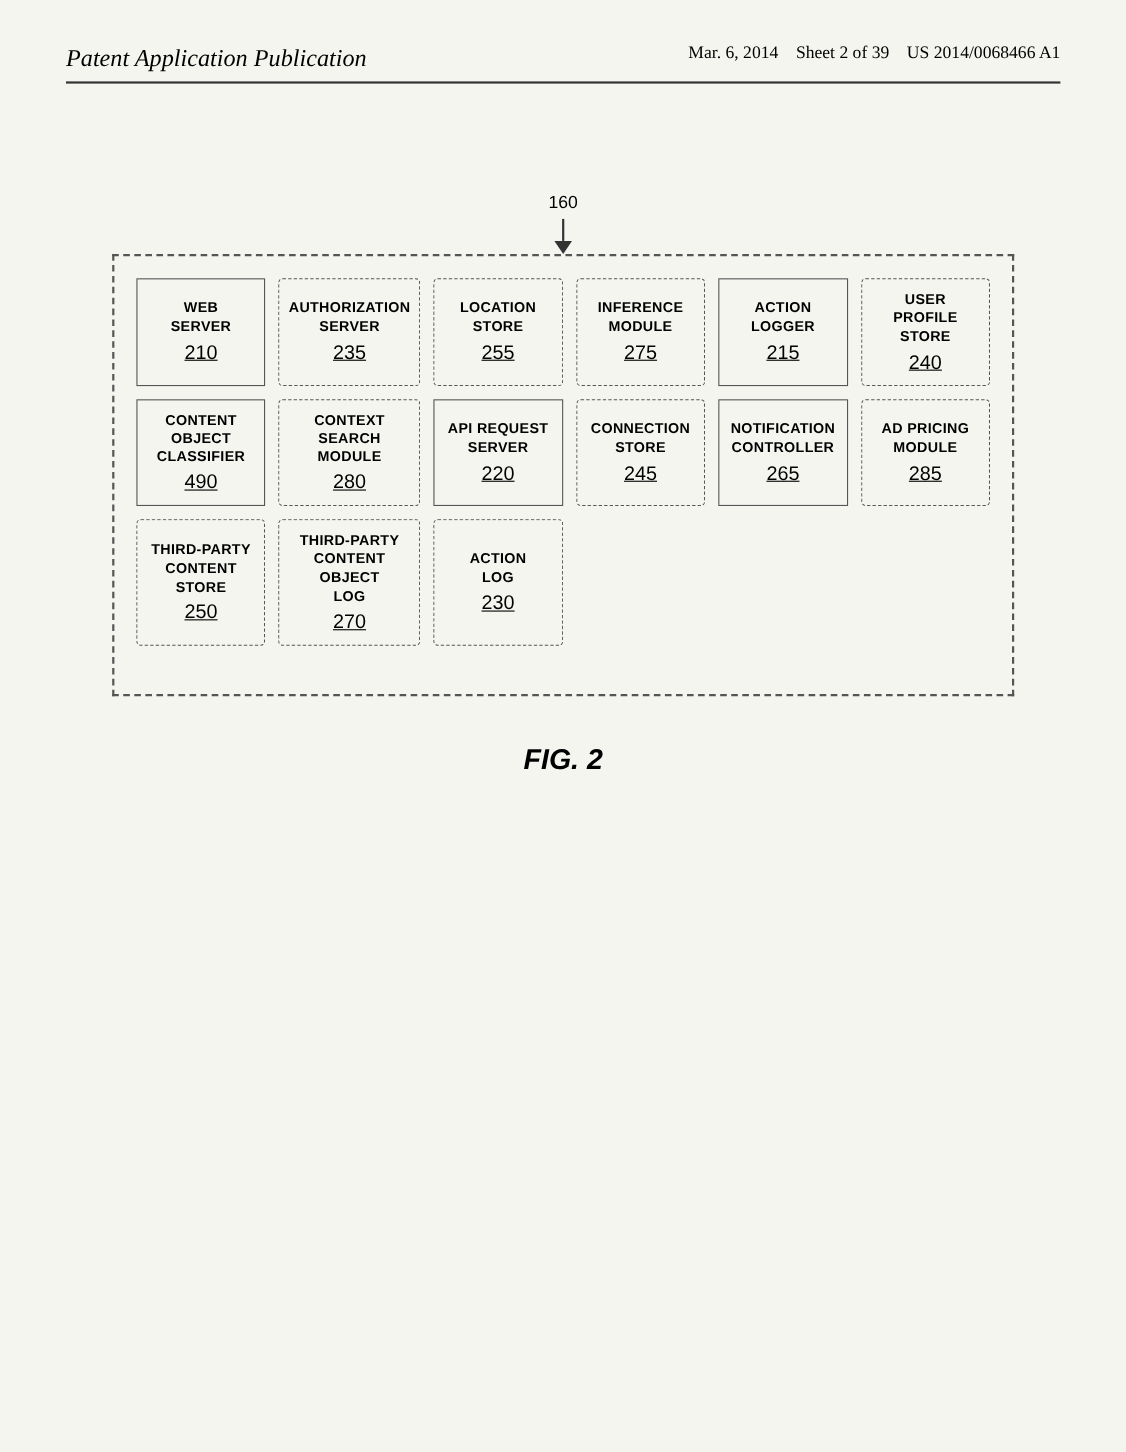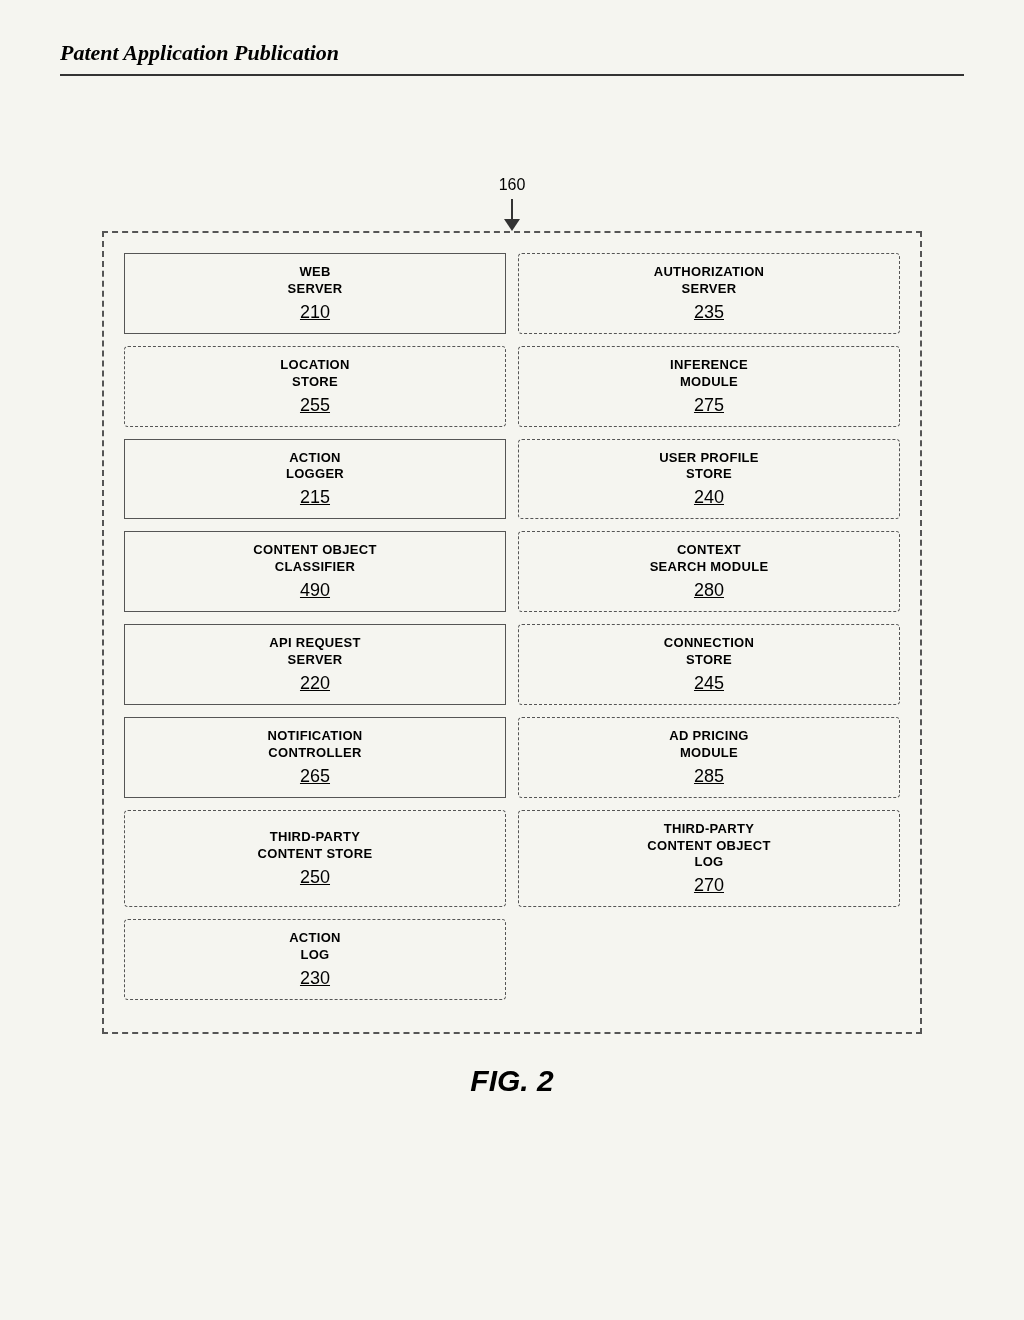--- a/index.html
+++ b/index.html
@@ -29,21 +29,21 @@
       display: flex;
       justify-content: space-between;
       align-items: flex-start;
       margin-bottom: 20px;
       border-bottom: 2px solid #333;
       padding-bottom: 8px;
     }
 
     .header-title {
       font-size: 22px;
-      font-weight: bold;
+      font-weight: normal;
       font-style: italic;
     }
 
     .header-meta {
       font-size: 16px;
       text-align: right;
     }
 
     .diagram-area {
       display: flex;
@@ -76,21 +76,21 @@
 
     .outer-box {
       border: 2px dashed #555;
       padding: 20px;
       width: 820px;
       position: relative;
     }
 
     .grid-container {
       display: grid;
-      grid-template-columns: repeat(2, 1fr);
+      grid-template-columns: repeat(6, 1fr);
       grid-template-rows: auto auto auto auto auto;
       gap: 12px;
     }
 
     .module-box {
       border: 1px solid #555;
       padding: 10px 8px;
       text-align: center;
       background: #f5f5f0;
       min-height: 80px;
@@ -122,34 +122,39 @@
       display: block;
     }
 
     .empty-cell {
       background: transparent;
       border: none;
     }
 
     .fig-label {
       text-align: center;
-      margin-top: 30px;
-      font-size: 30px;
+      margin-top: 42px;
+      font-size: 26px;
       font-style: italic;
       font-family: Arial, sans-serif;
       font-weight: bold;
     }
   </style>
 </head>
 <body>
 
 <div class="page-container">
 
   <div class="header">
     <div class="header-title">Patent Application Publication</div>
+    <div class="header-meta">
+      <span>Mar. 6, 2014</span>&nbsp;&nbsp;&nbsp;
+      <span>Sheet 2 of 39</span>&nbsp;&nbsp;&nbsp;
+      <span>US 2014/0068466 A1</span>
+    </div>
   </div>
 
   <div class="diagram-area">
 
     <div style="display:flex; flex-direction:column; align-items:center; margin-bottom:0;">
       <span class="diagram-label-top">160</span>
       <div class="arrow-line"></div>
       <div class="arrow-down"></div>
     </div>
 

